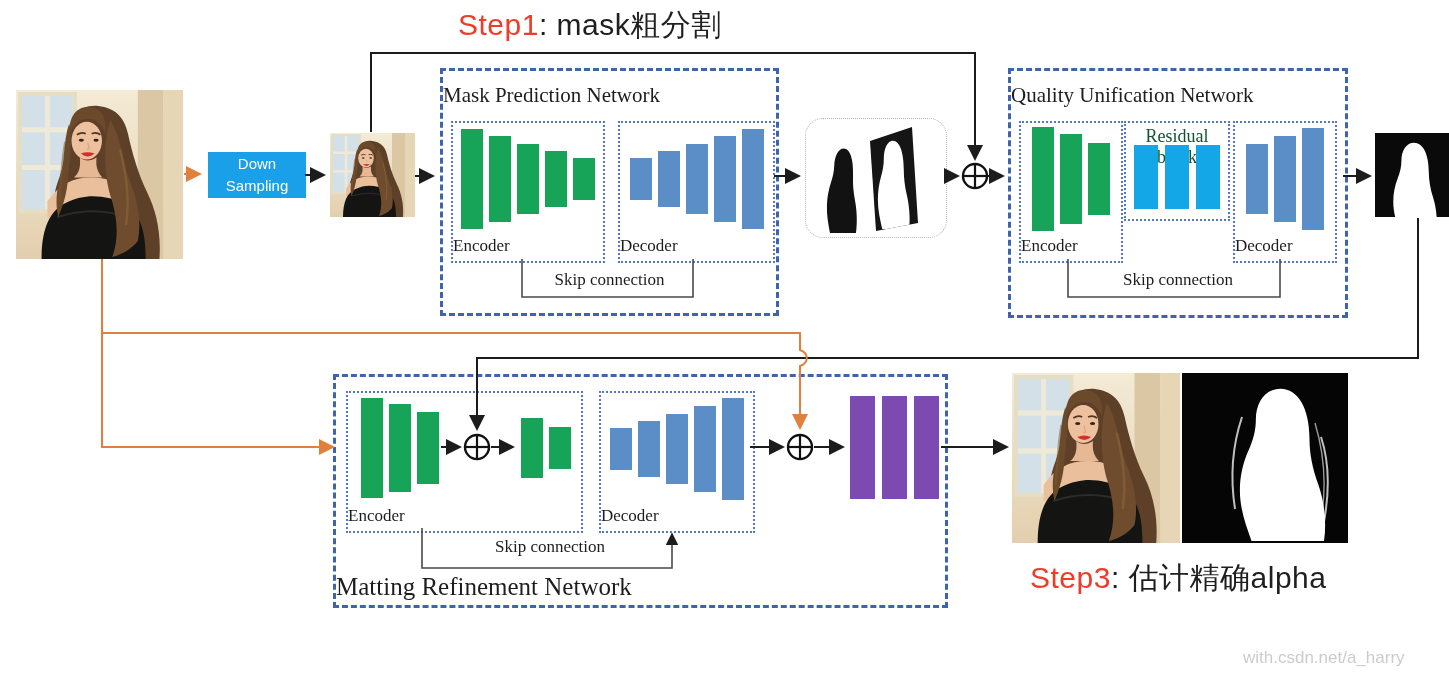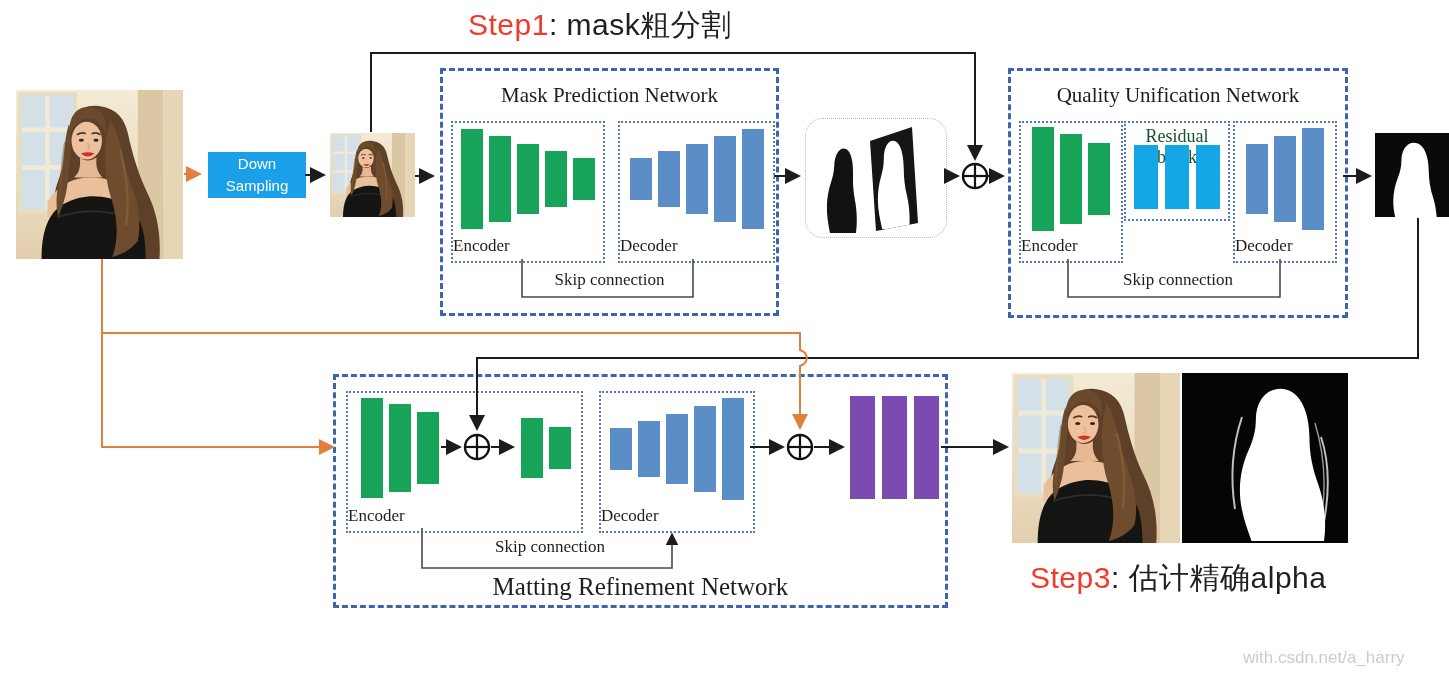--- a/index.html
+++ b/index.html
@@ -13,21 +13,21 @@
   .photo svg{display:block;width:100%;height:100%;}
   
   .dsbox{position:absolute;left:208px;top:152px;width:98px;height:46px;background:var(--c-downsampling_bg);
          color:#fff;font-size:15px;line-height:1.45;display:flex;align-items:center;justify-content:center;
          text-align:center;}
   
   .net{position:absolute;border:3px dashed var(--c-dashed);background:transparent;}
   .mpn{left:440px;top:68px;width:333px;height:242px;}
   .qun{left:1008px;top:68px;width:334px;height:244px;}
   .mrn{left:333px;top:374px;width:609px;height:228px;}
-  .nettitle{position:absolute;left:0;right:0;top:12px;text-align:center;
+  .nettitle{position:absolute;left:0;right:0;top:12px;text-align:left;
             font-family:"Liberation Serif","DejaVu Serif",serif;font-size:21px;color:#1d1d1d;}
   .mrn .nettitle{top:auto;bottom:4px;font-size:25px;}
   
   .sub{position:absolute;border:2px dotted var(--c-dotted);}
   .mpn .enc{left:8px;top:50px;width:150px;height:138px;}
   .mpn .dec{left:175px;top:50px;width:153px;height:138px;}
   .qun .enc{left:8px;top:50px;width:100px;height:138px;}
   .qun .res{left:113px;top:50px;width:102px;height:96px;}
   .qun .dec{left:222px;top:50px;width:100px;height:138px;}
   .mrn .enc{left:10px;top:14px;width:233px;height:138px;}
@@ -114,21 +114,21 @@
                  C106,146 102,124 96,106 C90,86 88,54 96,30 Z" fill="#6f4c2d"></path>
         <path d="M106,60 C112,84 116,108 112,136" stroke="#8a663c" stroke-width="2.5" fill="none" opacity="0.6"></path>
         <path d="M50,52 C46,72 46,92 44,112" stroke="#7d5a34" stroke-width="2" fill="none" opacity="0.5"></path>
       </symbol>
       <clipPath id="pgramClip">
           <path d="M64,22 L106,8 L112,104 L70,112 Z"></path>
         </clipPath>
     </defs>
   </svg>
 
-  <div class="step" style="left:468px;top:5px">
+  <div class="step" style="left:458px;top:5px">
     <span class="red">Step1</span><span>: mask粗分割</span>
   </div>
   <div class="step" style="left:1030px;top:558px">
     <span class="red">Step3</span><span>: 估计精确alpha</span>
   </div>
 
   <div class="photo" style="left:16px;top:90px;width:167px;height:169px">
     <svg viewBox="0 0 170 170" preserveAspectRatio="none">
         <use href="#woman"></use>
       </svg>

